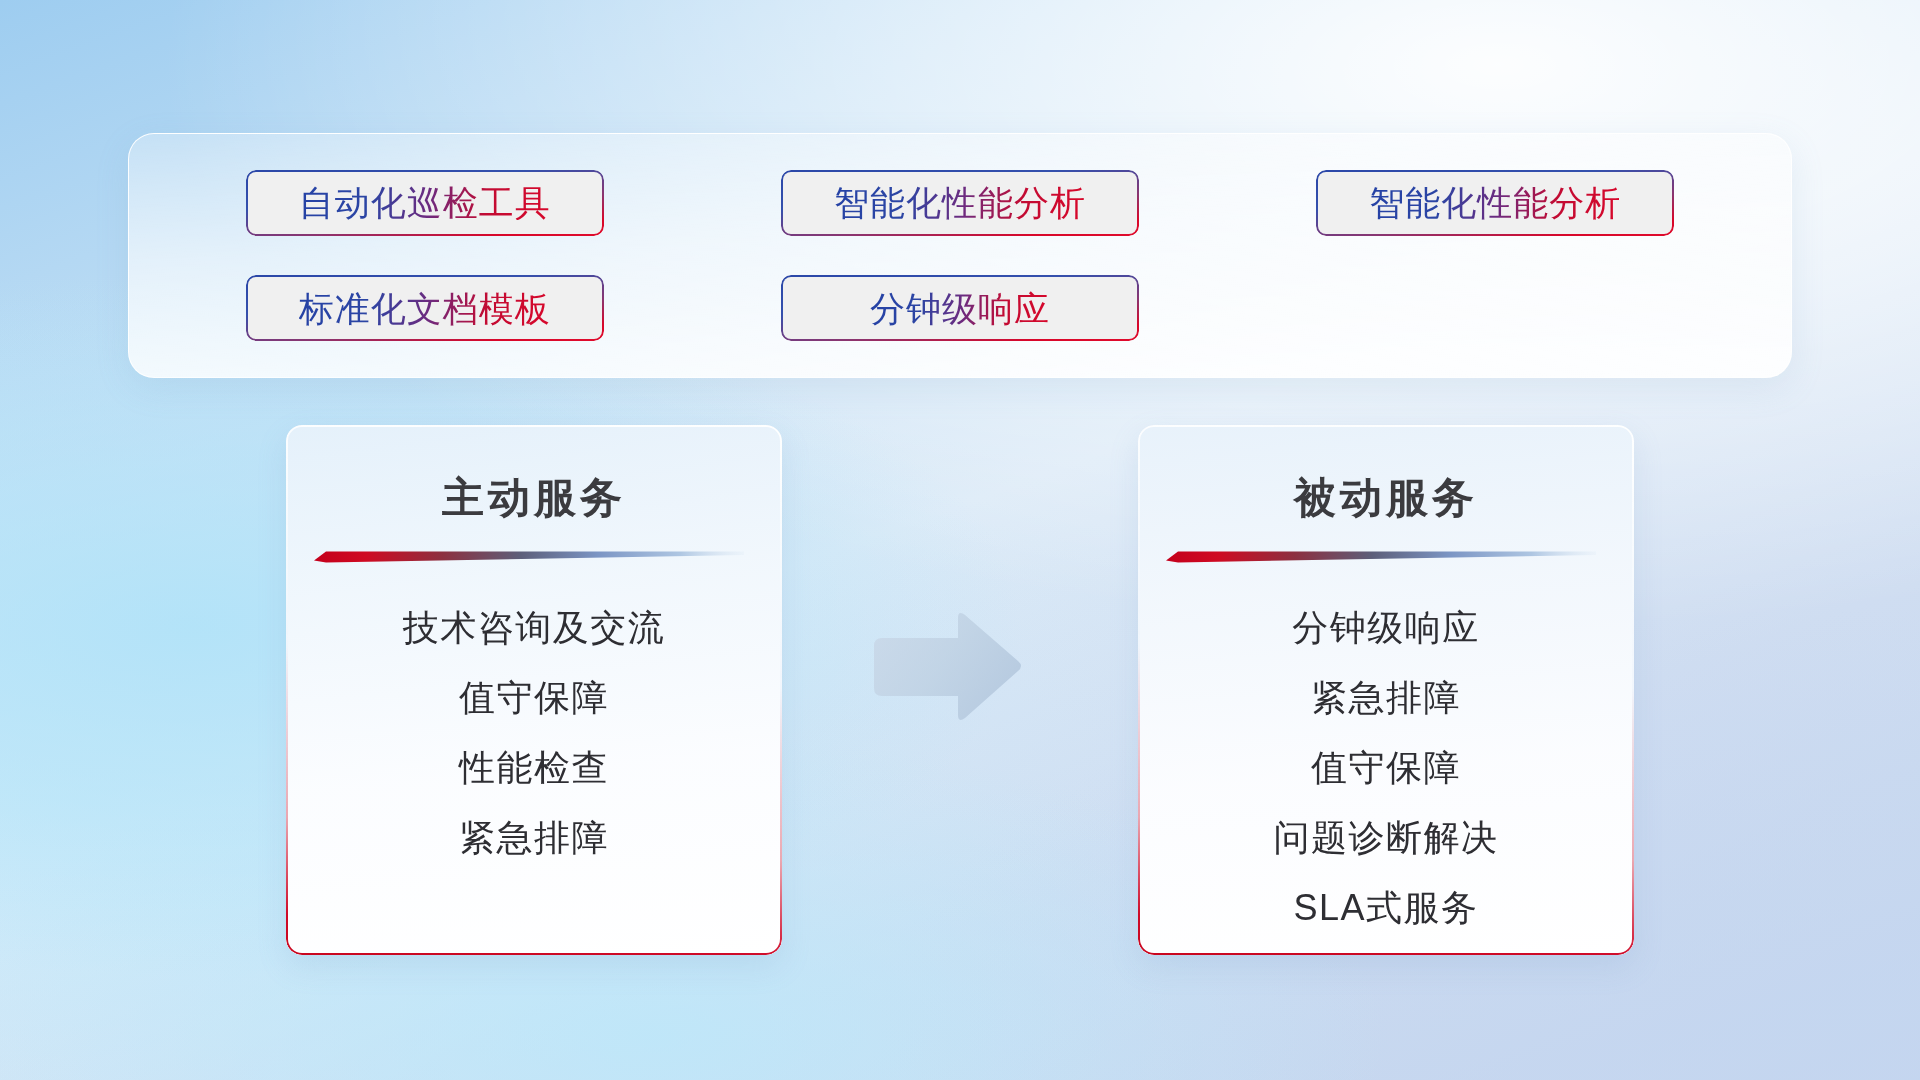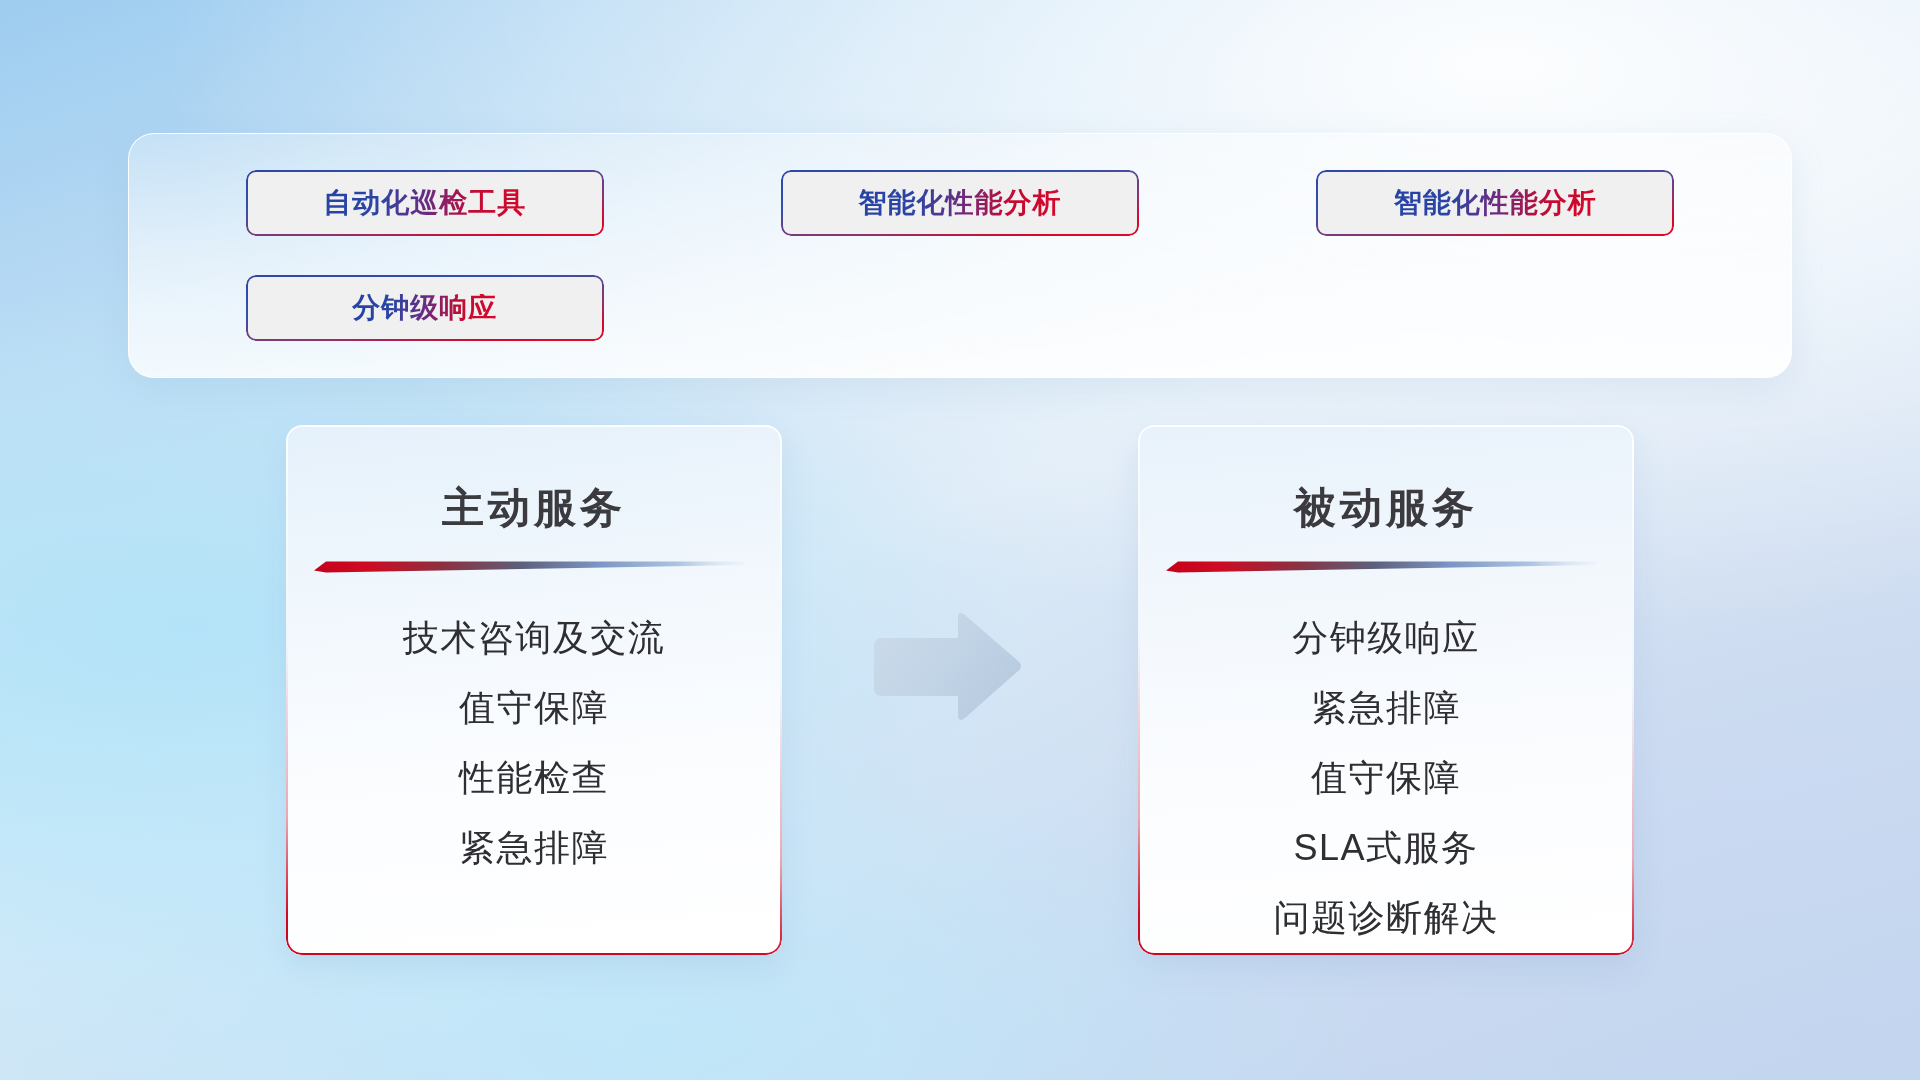--- a/index.html
+++ b/index.html
@@ -76,22 +76,22 @@
     border-radius: 10px;
     padding: 2px;
     background: linear-gradient(172deg, #2b47a8 0%, #3450ad 34%, #8a3570 64%, #d8072a 86%, #e00b2c 100%);
     -webkit-mask: linear-gradient(#000 0 0) content-box, linear-gradient(#000 0 0);
     -webkit-mask-composite: xor;
             mask: linear-gradient(#000 0 0) content-box, linear-gradient(#000 0 0);
     mask-composite: exclude;
     pointer-events: none;
   }
   .pill-label {
-    font-size: 28px;
-    font-weight: 700;
+    font-size: 35px;
+    font-weight: 400;
     letter-spacing: 1px;
     line-height: 1;
     background: linear-gradient(97deg, #2542a5 0%, #2c45a4 28%, #6e2a7e 52%, #c20b33 74%, #d8072a 100%);
     -webkit-background-clip: text;
             background-clip: text;
     color: transparent;
     -webkit-text-fill-color: transparent;
     white-space: nowrap;
     position: relative;
     z-index: 2;
@@ -126,21 +126,21 @@
   .card.left  { left: 286px; }
   .card.right { left: 1138px; }
 
   .card-title {
     text-align: center;
     font-size: 42px;
     font-weight: 700;
     color: #3b3b3f;
     letter-spacing: 4px;
     line-height: 1.2;
-    margin: 30px 0 0;
+    margin: 20px 0 0;
     position: relative;
     z-index: 2;
   }
 
   
   .card-divider {
     position: relative;
     z-index: 2;
     margin: 26px 0 0 -6px;
     width: 430px;
@@ -182,20 +182,23 @@
 
   <div class="top-panel">
     <div class="pill">
       <span class="pill-label">自动化巡检工具</span>
     </div>
     <div class="pill">
       <span class="pill-label">智能化性能分析</span>
     </div>
     <div class="pill">
       <span class="pill-label">智能化性能分析</span>
+    </div>
+    <div class="pill">
+      <span class="pill-label">标准化文档模板</span>
     </div>
     <div class="pill">
       <span class="pill-label">分钟级响应</span>
     </div>
   </div>
 
   <div class="card left">
     <h2 class="card-title">主动服务</h2>
     <div class="card-divider">
       <svg viewBox="0 0 430 14" preserveAspectRatio="none">
@@ -249,18 +252,18 @@
             <stop offset="100%" stop-color="#dce8f4" stop-opacity="0.25"></stop>
           </linearGradient>
         </defs>
         <path d="M0,11.5 L12,2.5 L430,2.5 L430,6.0 L12,13.5 Z" fill="url(#divGradR)"></path>
       </svg>
     </div>
     <ul class="card-list">
       <li>分钟级响应</li>
       <li>紧急排障</li>
       <li>值守保障</li>
+      <li>问题诊断解决</li>
       <li>SLA式服务</li>
-      <li>问题诊断解决</li>
     </ul>
   </div>
 
 </div>
 
 </body></html>

